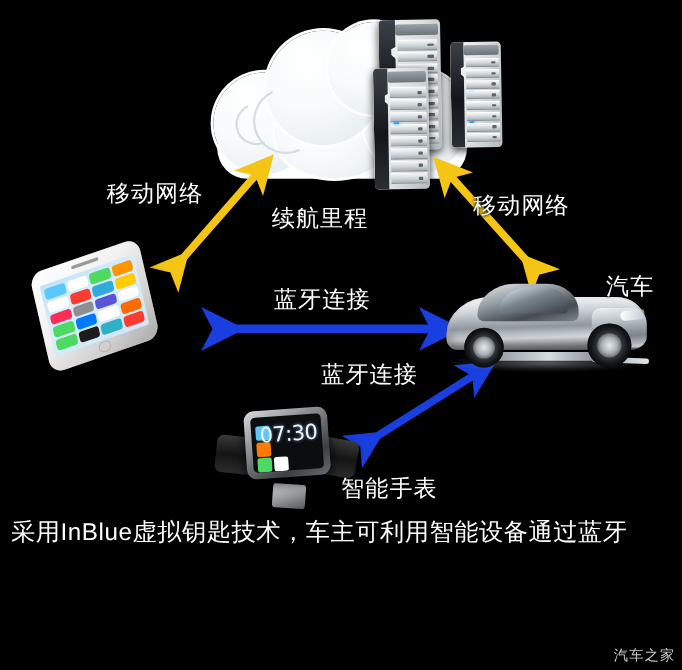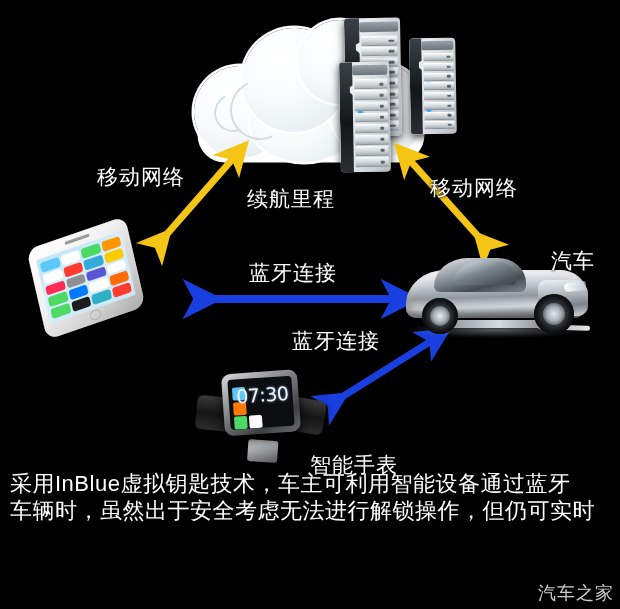--- a/index.html
+++ b/index.html
@@ -348,21 +348,21 @@
     padding: 0 8px 0 10px;
     box-sizing: border-box;
   }
   #caption p { margin: 0; white-space: nowrap; }
 
   #watermark {
     position: absolute;
     right: 6px;
     bottom: 4px;
     color: #d8d8d8;
-    font-size: 18px;
+    font-size: 13px;
     letter-spacing: 1px;
     opacity: .95;
   }
 </style>
 </head>
 <body>
 
 <div id="stage">
 
   <div id="cloud-group">
@@ -520,22 +520,21 @@
 
   <div class="label" style="left:430px; top:177px;">移动网络</div>
 
   <div class="label" style="left:551px; top:250px;">汽车</div>
 
   <div class="label" style="left:249px; top:262px;">蓝牙连接</div>
 
 
   <div class="label" style="left:292px; top:330px;">蓝牙连接</div>
 
-  <div class="label" style="left:310px; top:434px;margin-top:20px;">智能手表</div>
+  <div class="label" style="left:310px; top:434px;">智能手表</div>
 
   <div id="caption">
     <p>采用InBlue虚拟钥匙技术，车主可利用智能设备通过蓝牙</p>
-    <p>车辆时，虽然出于安全考虑无法进行解锁操作，但仍可实时</p>
   </div>
 
   <div id="watermark">汽车之家</div>
 
 </div>
 
 </body></html>

